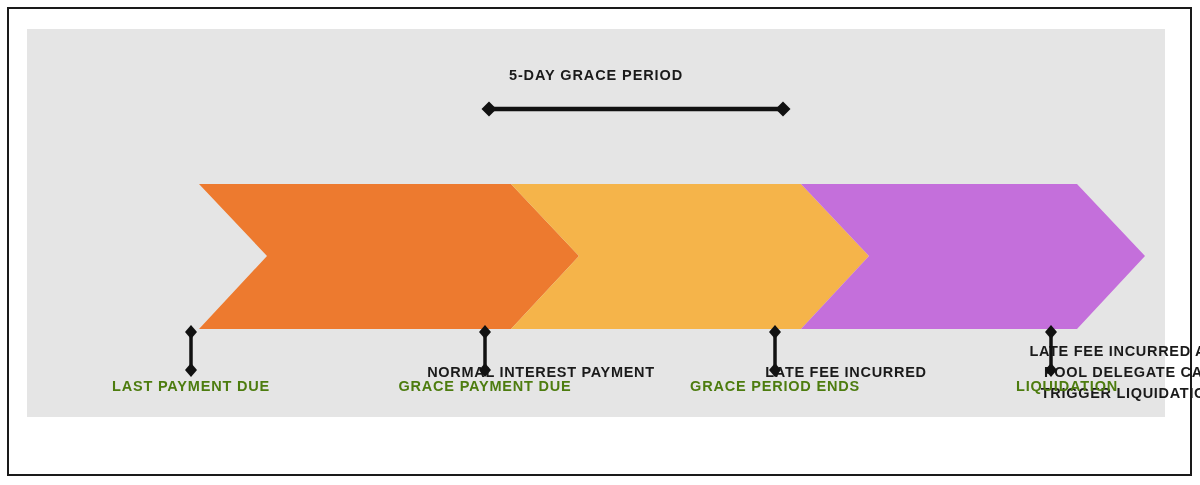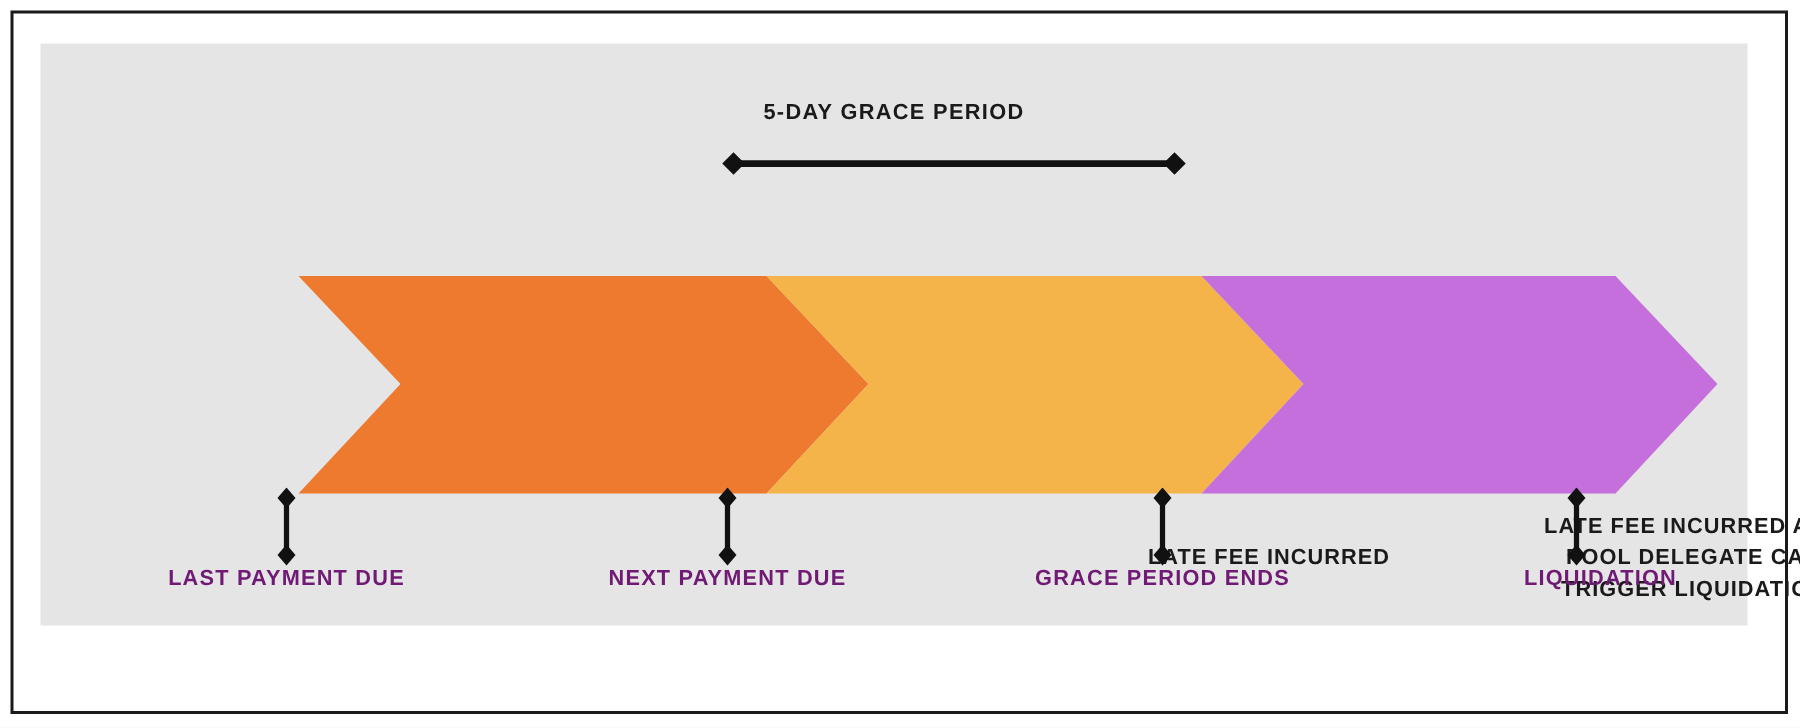--- a/index.html
+++ b/index.html
@@ -95,21 +95,21 @@
     top: 0;
   }
   .milestone-label {
     position: absolute;
     top: 53px;
     left: 50%;
     transform: translateX(-50%);
     font-size: 14.5px;
     font-weight: bold;
     letter-spacing: 0.8px;
-    color: #701a75;
+    color: #4d7c0f;
     white-space: nowrap;
   }
 </style>
 </head>
 <body>
 
 <div id="frame">
   <div id="panel">
 
     <div id="grace-group">
@@ -126,20 +126,21 @@
     <div id="bands">
       <svg width="984" height="180" viewBox="0 0 984 180">
 
         <polygon points="18,20 330,20 398,92 330,165 18,165 86,92" fill="#ED7A2F"></polygon>
 
         <polygon points="330,20 620,20 688,92 620,165 330,165 398,92" fill="#F5B44A"></polygon>
 
         <polygon points="620,20 896,20 964,92 896,165 620,165 688,92" fill="#C46FDB"></polygon>
       </svg>
 
+      <div class="band-label" id="band-label-0">NORMAL INTEREST PAYMENT</div>
       <div class="band-label" id="band-label-1">LATE FEE INCURRED</div>
       <div class="band-label" id="band-label-2">LATE FEE INCURRED AND
 POOL DELEGATE CAN
 TRIGGER LIQUIDATION</div>
     </div>
 
     <div class="milestone" style="left: 154px;">
       <svg class="milestone-stem" width="20" height="56" viewBox="0 0 20 56">
         <line x1="10" y1="6" x2="10" y2="46" stroke="#111111" stroke-width="3.5"></line>
         <polygon points="10,0 16,7 10,14 4,7" fill="#111111"></polygon>
@@ -147,21 +148,21 @@
       </svg>
       <div class="milestone-label" style="left:10px;">LAST PAYMENT DUE</div>
     </div>
 
     <div class="milestone" style="left: 448px;">
       <svg class="milestone-stem" width="20" height="56" viewBox="0 0 20 56">
         <line x1="10" y1="6" x2="10" y2="46" stroke="#111111" stroke-width="3.5"></line>
         <polygon points="10,0 16,7 10,14 4,7" fill="#111111"></polygon>
         <polygon points="10,38 16,45 10,52 4,45" fill="#111111"></polygon>
       </svg>
-      <div class="milestone-label" style="left:10px;">NEXT PAYMENT DUE</div>
+      <div class="milestone-label" style="left:10px;">GRACE PAYMENT DUE</div>
     </div>
 
     <div class="milestone" style="left: 738px;">
       <svg class="milestone-stem" width="20" height="56" viewBox="0 0 20 56">
         <line x1="10" y1="6" x2="10" y2="46" stroke="#111111" stroke-width="3.5"></line>
         <polygon points="10,0 16,7 10,14 4,7" fill="#111111"></polygon>
         <polygon points="10,38 16,45 10,52 4,45" fill="#111111"></polygon>
       </svg>
       <div class="milestone-label" style="left:10px;text-align:right;">GRACE PERIOD ENDS</div>
     </div>

